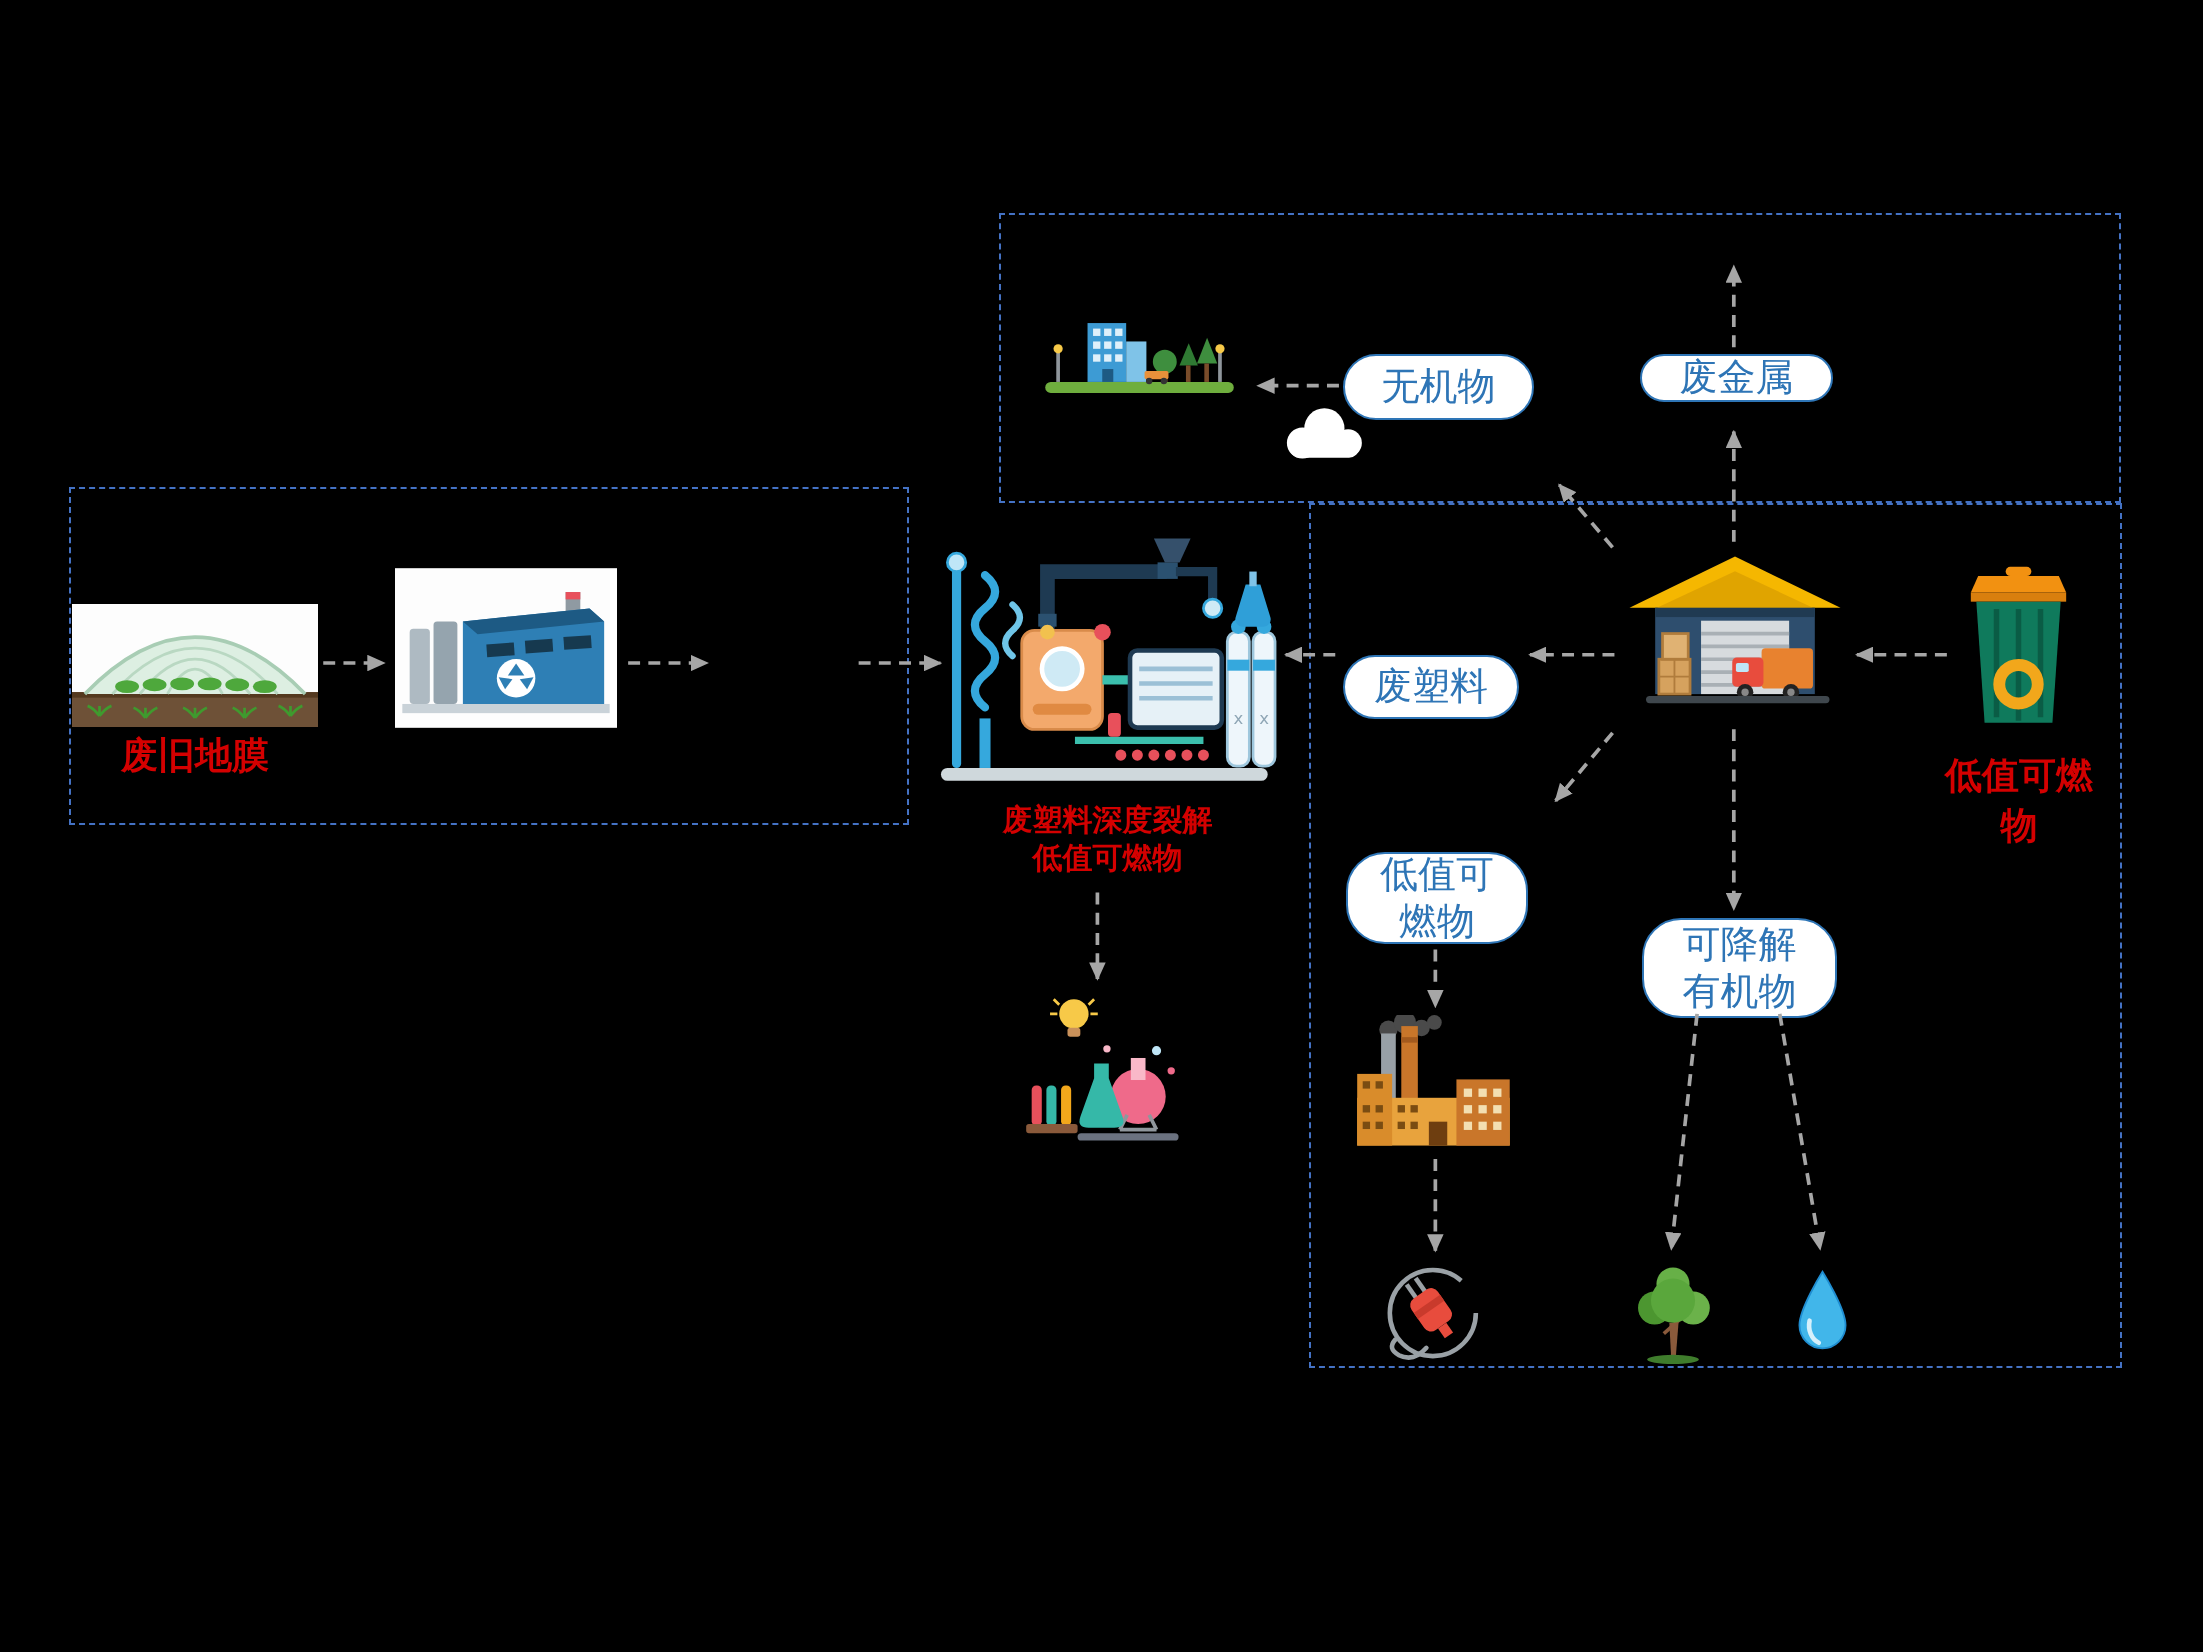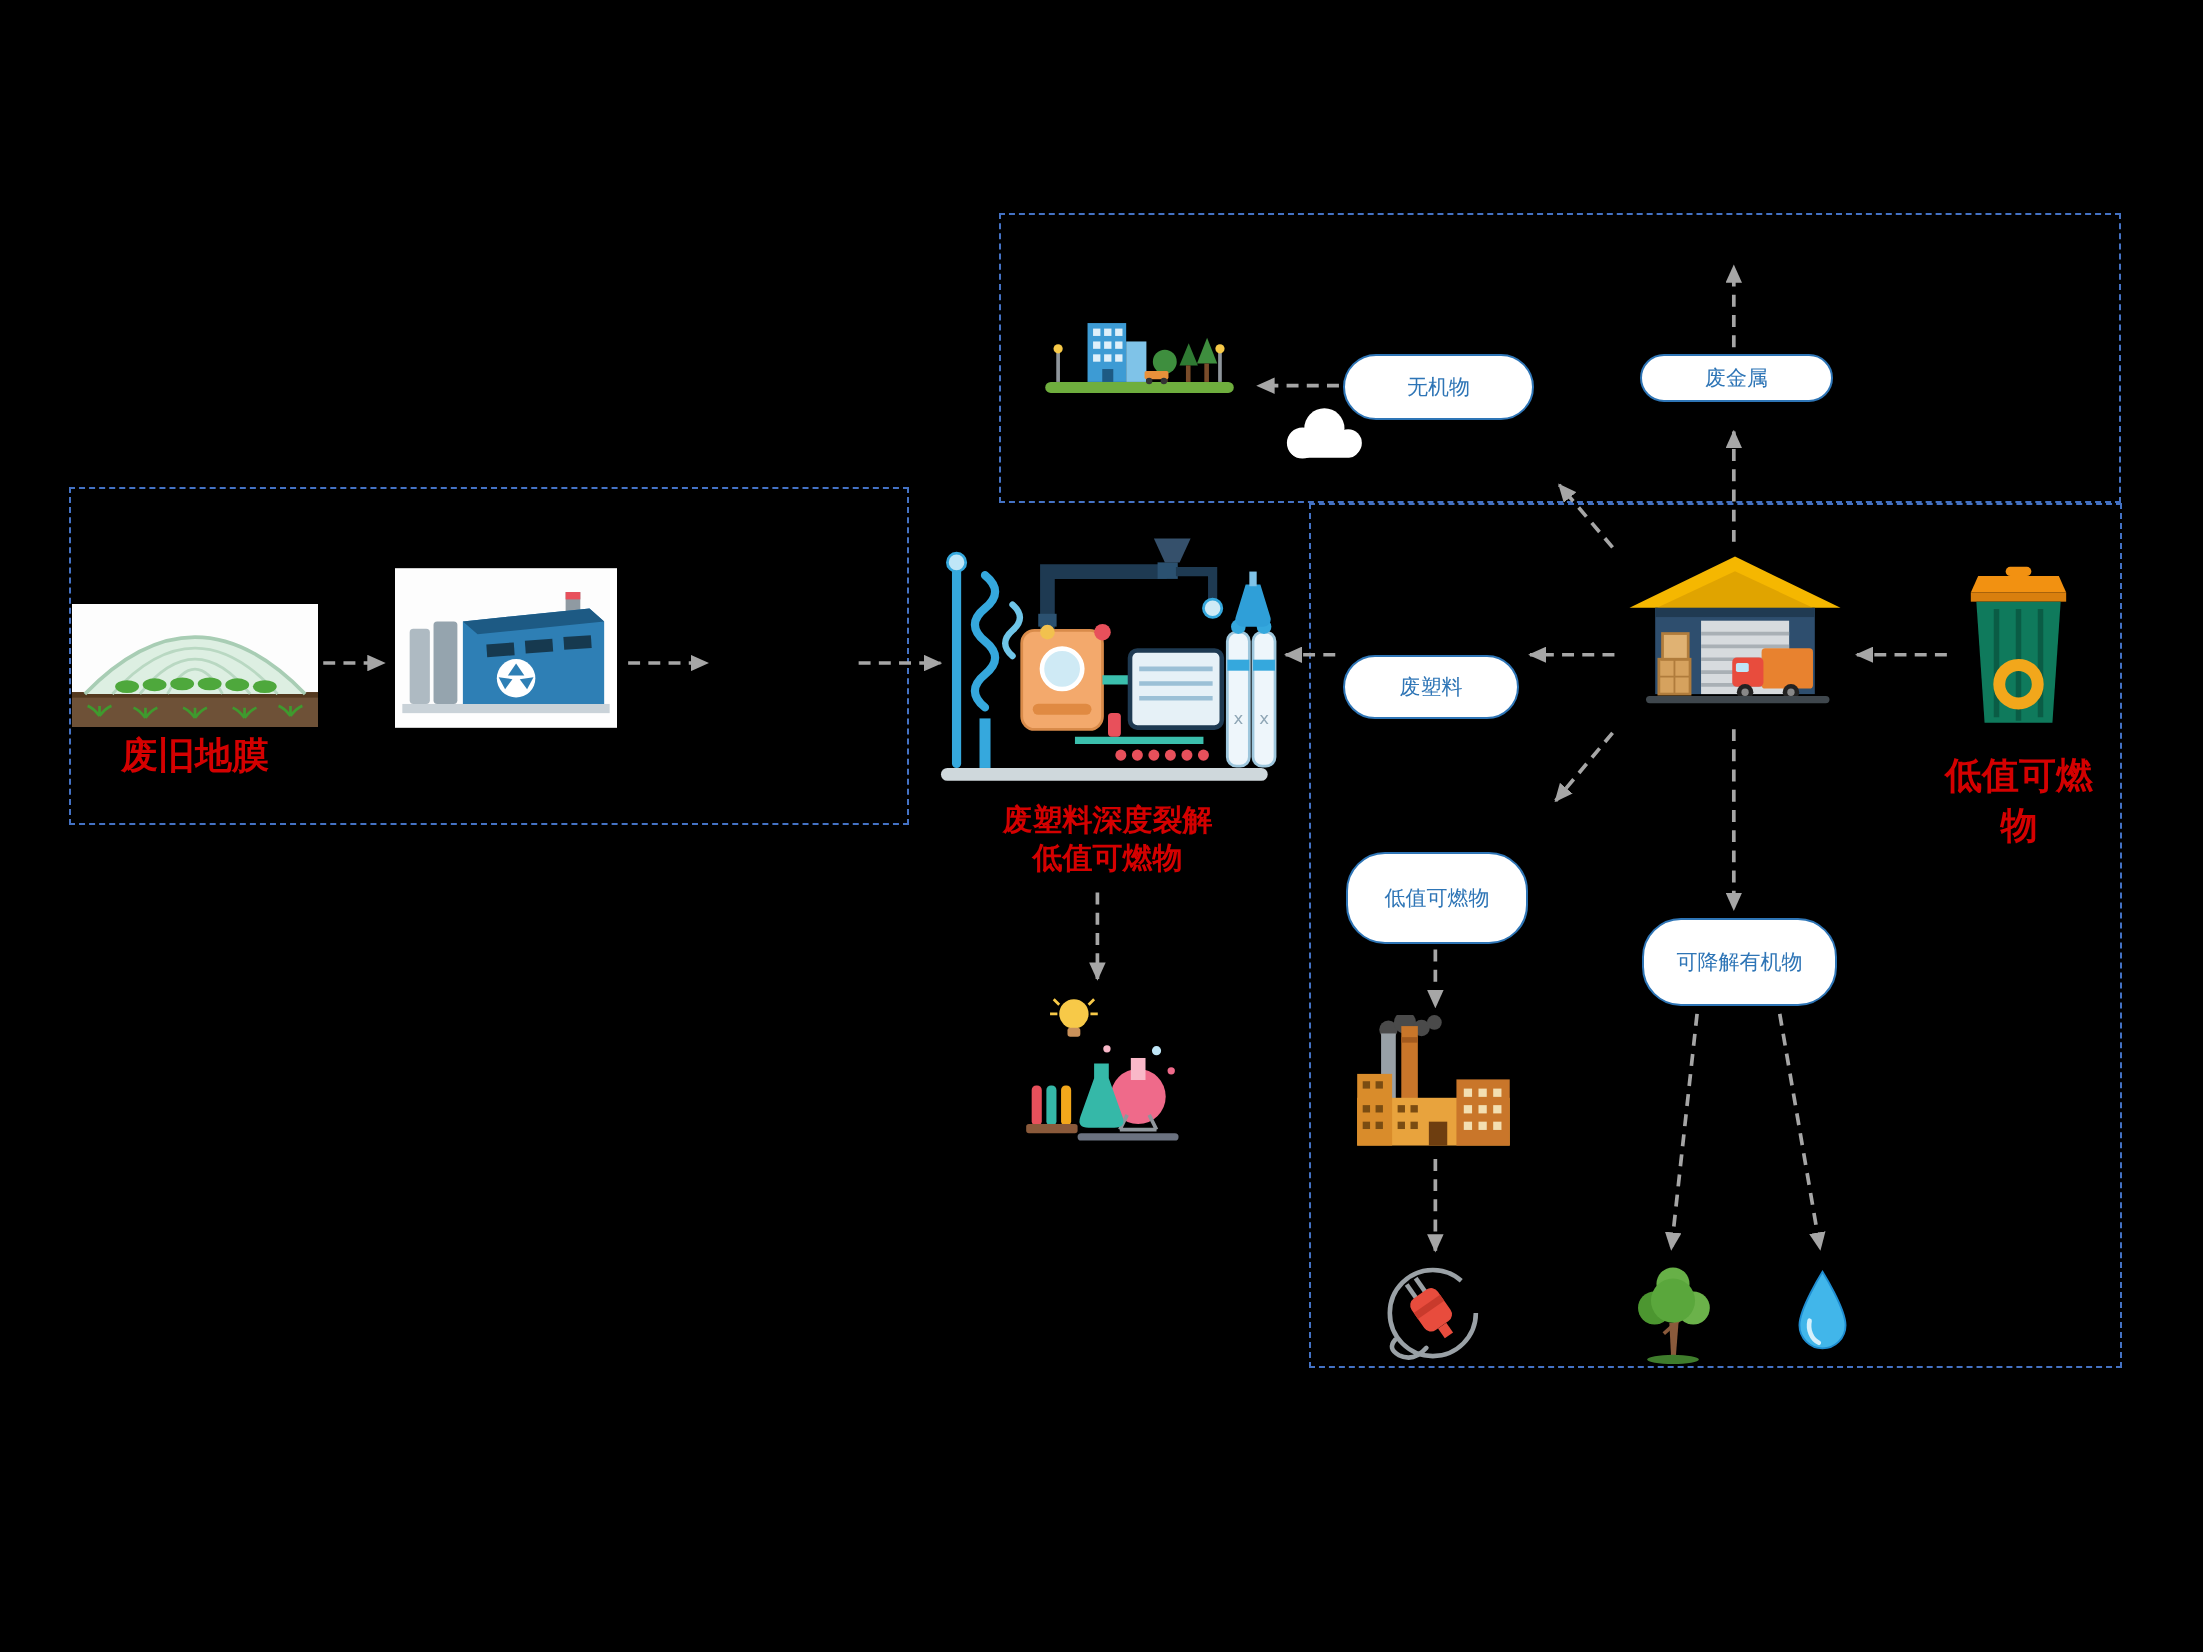--- a/index.html
+++ b/index.html
@@ -6,21 +6,21 @@
   #canvas{
     position:relative;width:2204px;height:1653px;background:#000;overflow:hidden;
     font-family:"DejaVu Sans","Liberation Sans",sans-serif;
   }
   .dashed-box{
     position:absolute;border:2.8px dashed #4472C4;box-sizing:border-box;background:transparent;
   }
   .bubble{
     position:absolute;background:#ffffff;border:2.8px solid #2E75B6;border-radius:39px;
     display:flex;align-items:center;justify-content:center;box-sizing:border-box;
-    color:#2E75B6;font-size:21px;line-height:1.25;text-align:center;
+    color:#2E75B6;font-size:38px;line-height:1.25;text-align:center;
     font-family:"DejaVu Serif","Liberation Serif",serif;
   }
   .bubble .wrap2{width:138px;}
   .red-label{
     position:absolute;color:#D40000;font-weight:bold;text-align:center;
     font-size:37px;font-family:Liberation Serif, serif;
   }
   .caption{
     position:absolute;color:#D40000;font-weight:bold;text-align:center;
     font-size:30px;line-height:1.25;font-family:"DejaVu Serif","Liberation Serif",serif;
@@ -250,21 +250,21 @@
       </g>
       <circle cx="70" cy="130" r="21" fill="none" stroke="#f2a71b" stroke-width="13"></circle>
     </svg>
   </div>
   <div class="red-label" style="left:1927px;top:751px;width:184px;">低值可燃物</div>
 
   <div class="bubble" style="left:1346px;top:852px;width:182px;height:92px;">
     <span class="wrap2">低值可燃物</span>
   </div>
 
-  <div class="bubble" style="left:1642px;top:918px;width:195px;height:88px;">
+  <div class="bubble" style="left:1642px;top:918px;width:195px;height:100px;">
     <span class="wrap2">可降解有机物</span>
   </div>
 
   <div class="icon" style="left:1348px;top:1015px;width:170px;height:138px;">
     <svg viewBox="0 0 185 150">
       <g fill="#4a4a4a">
         <circle cx="44" cy="16" r="10"></circle>
           <circle cx="62" cy="8" r="12"></circle>
           <circle cx="80" cy="14" r="9"></circle>
           <circle cx="94" cy="8" r="8"></circle>

